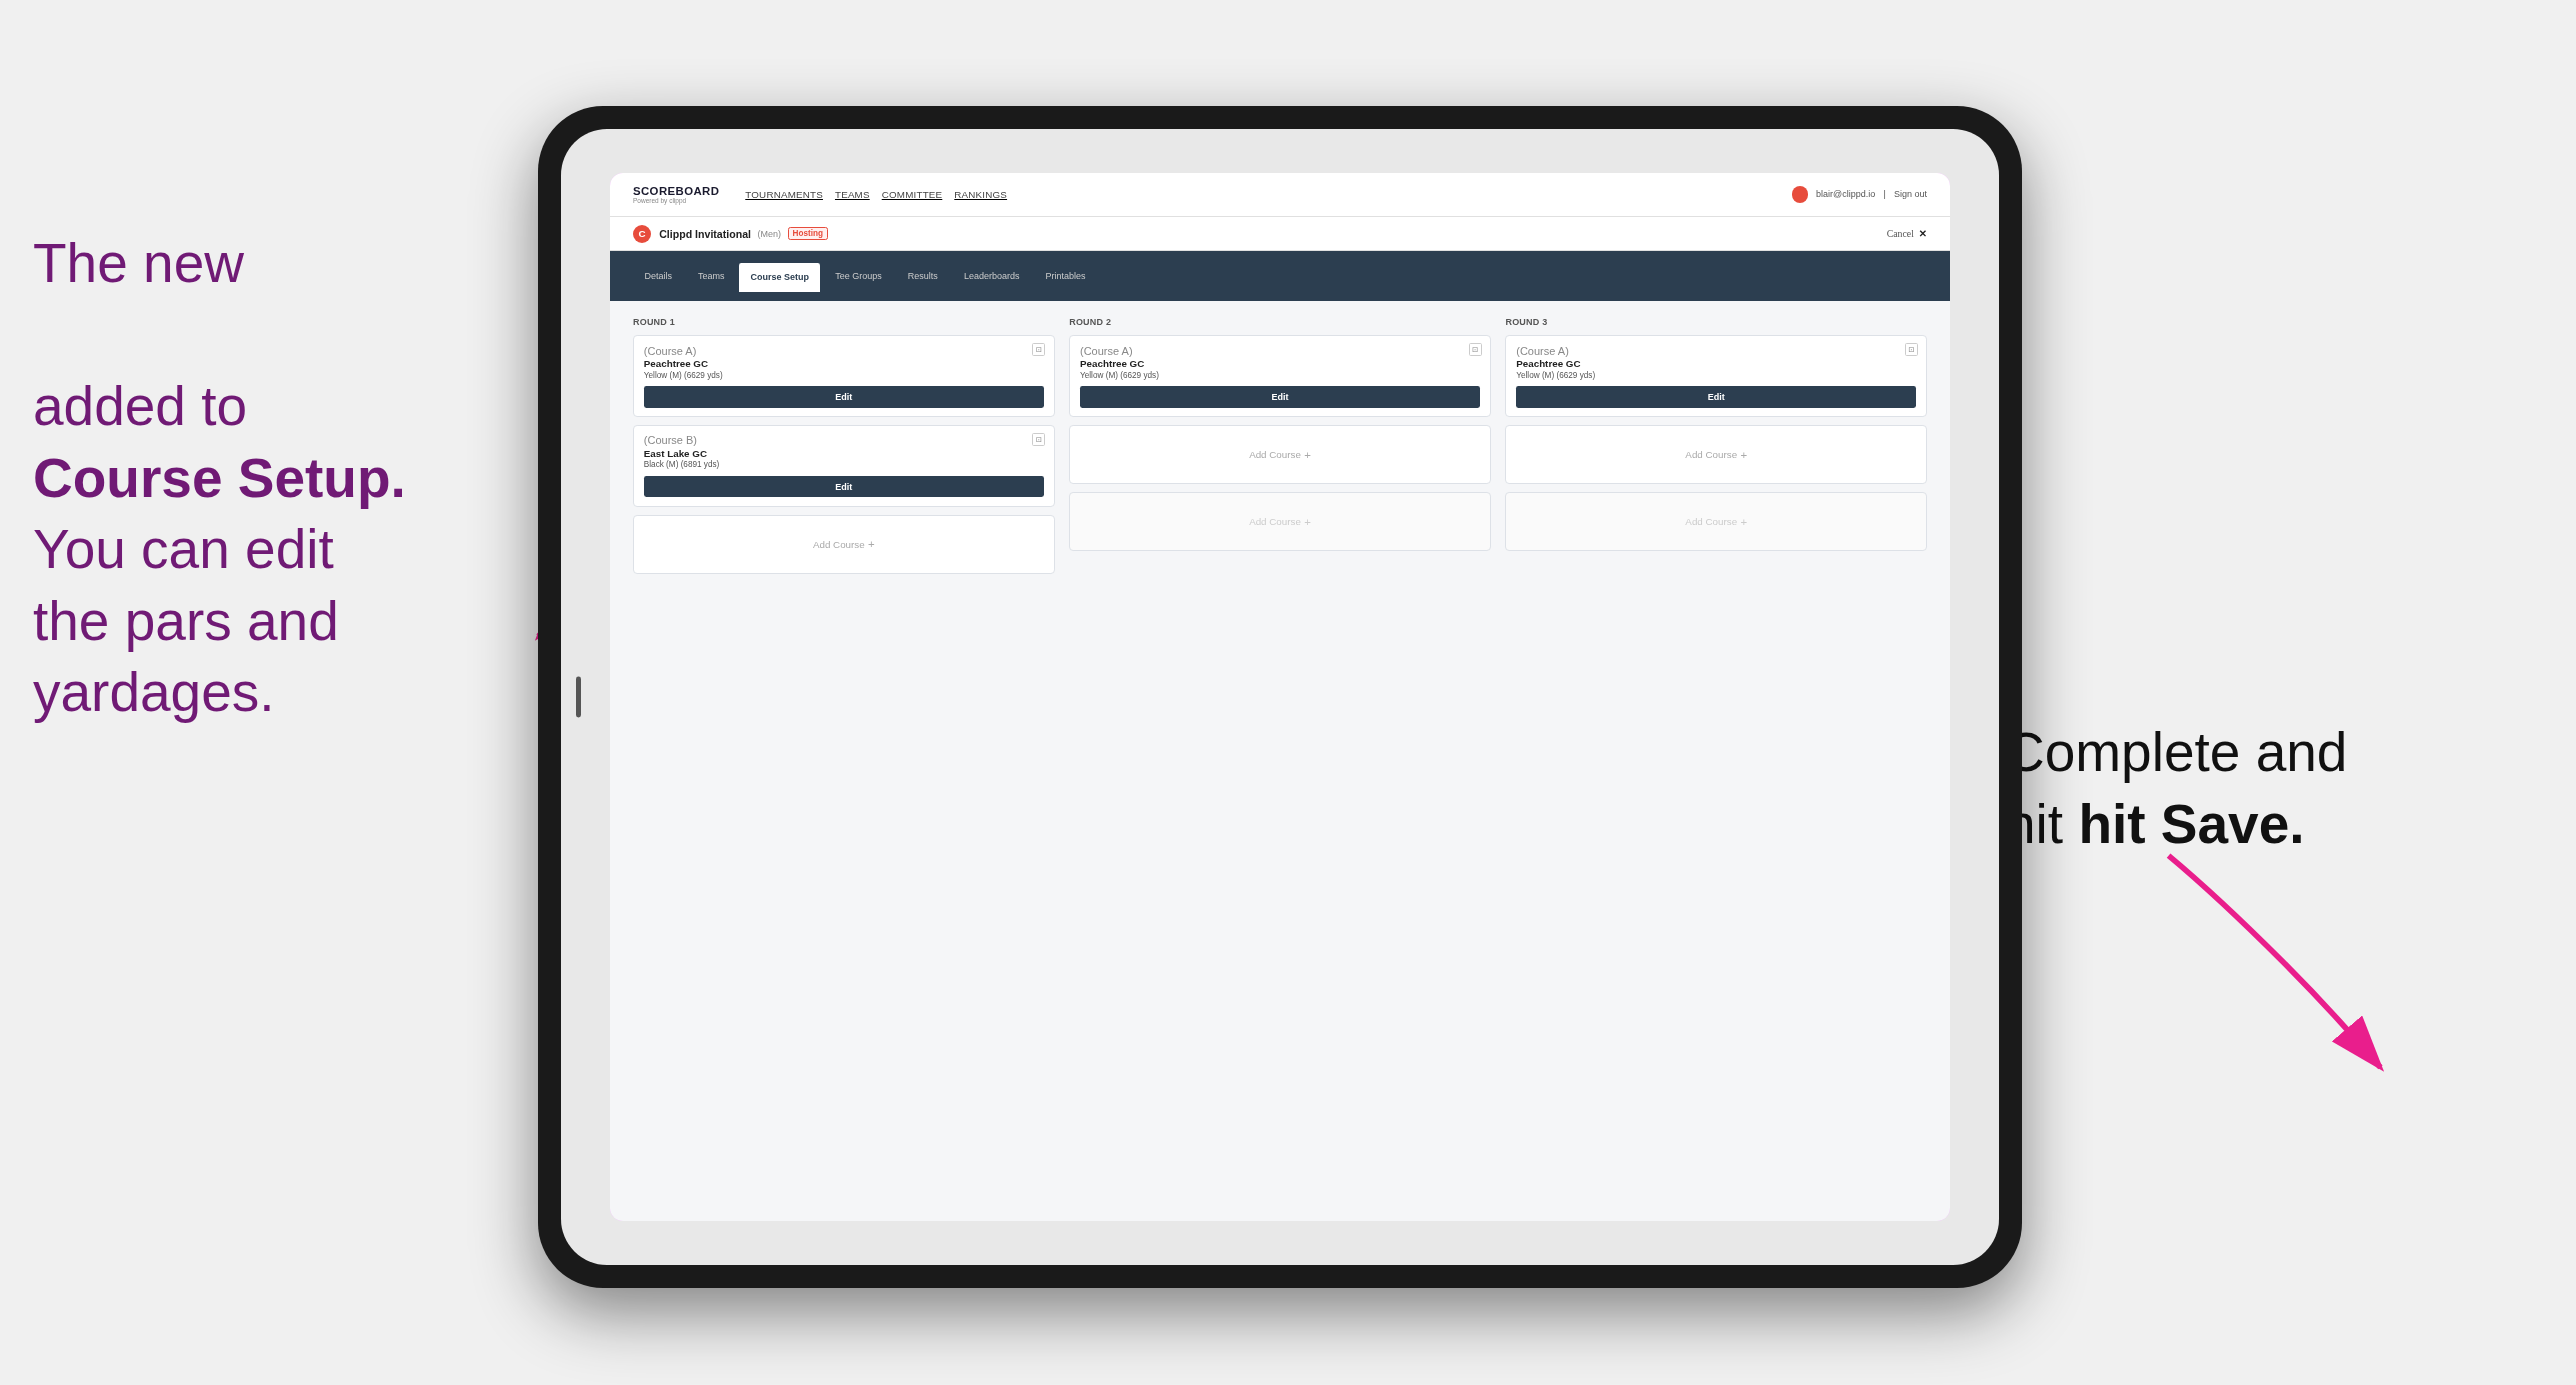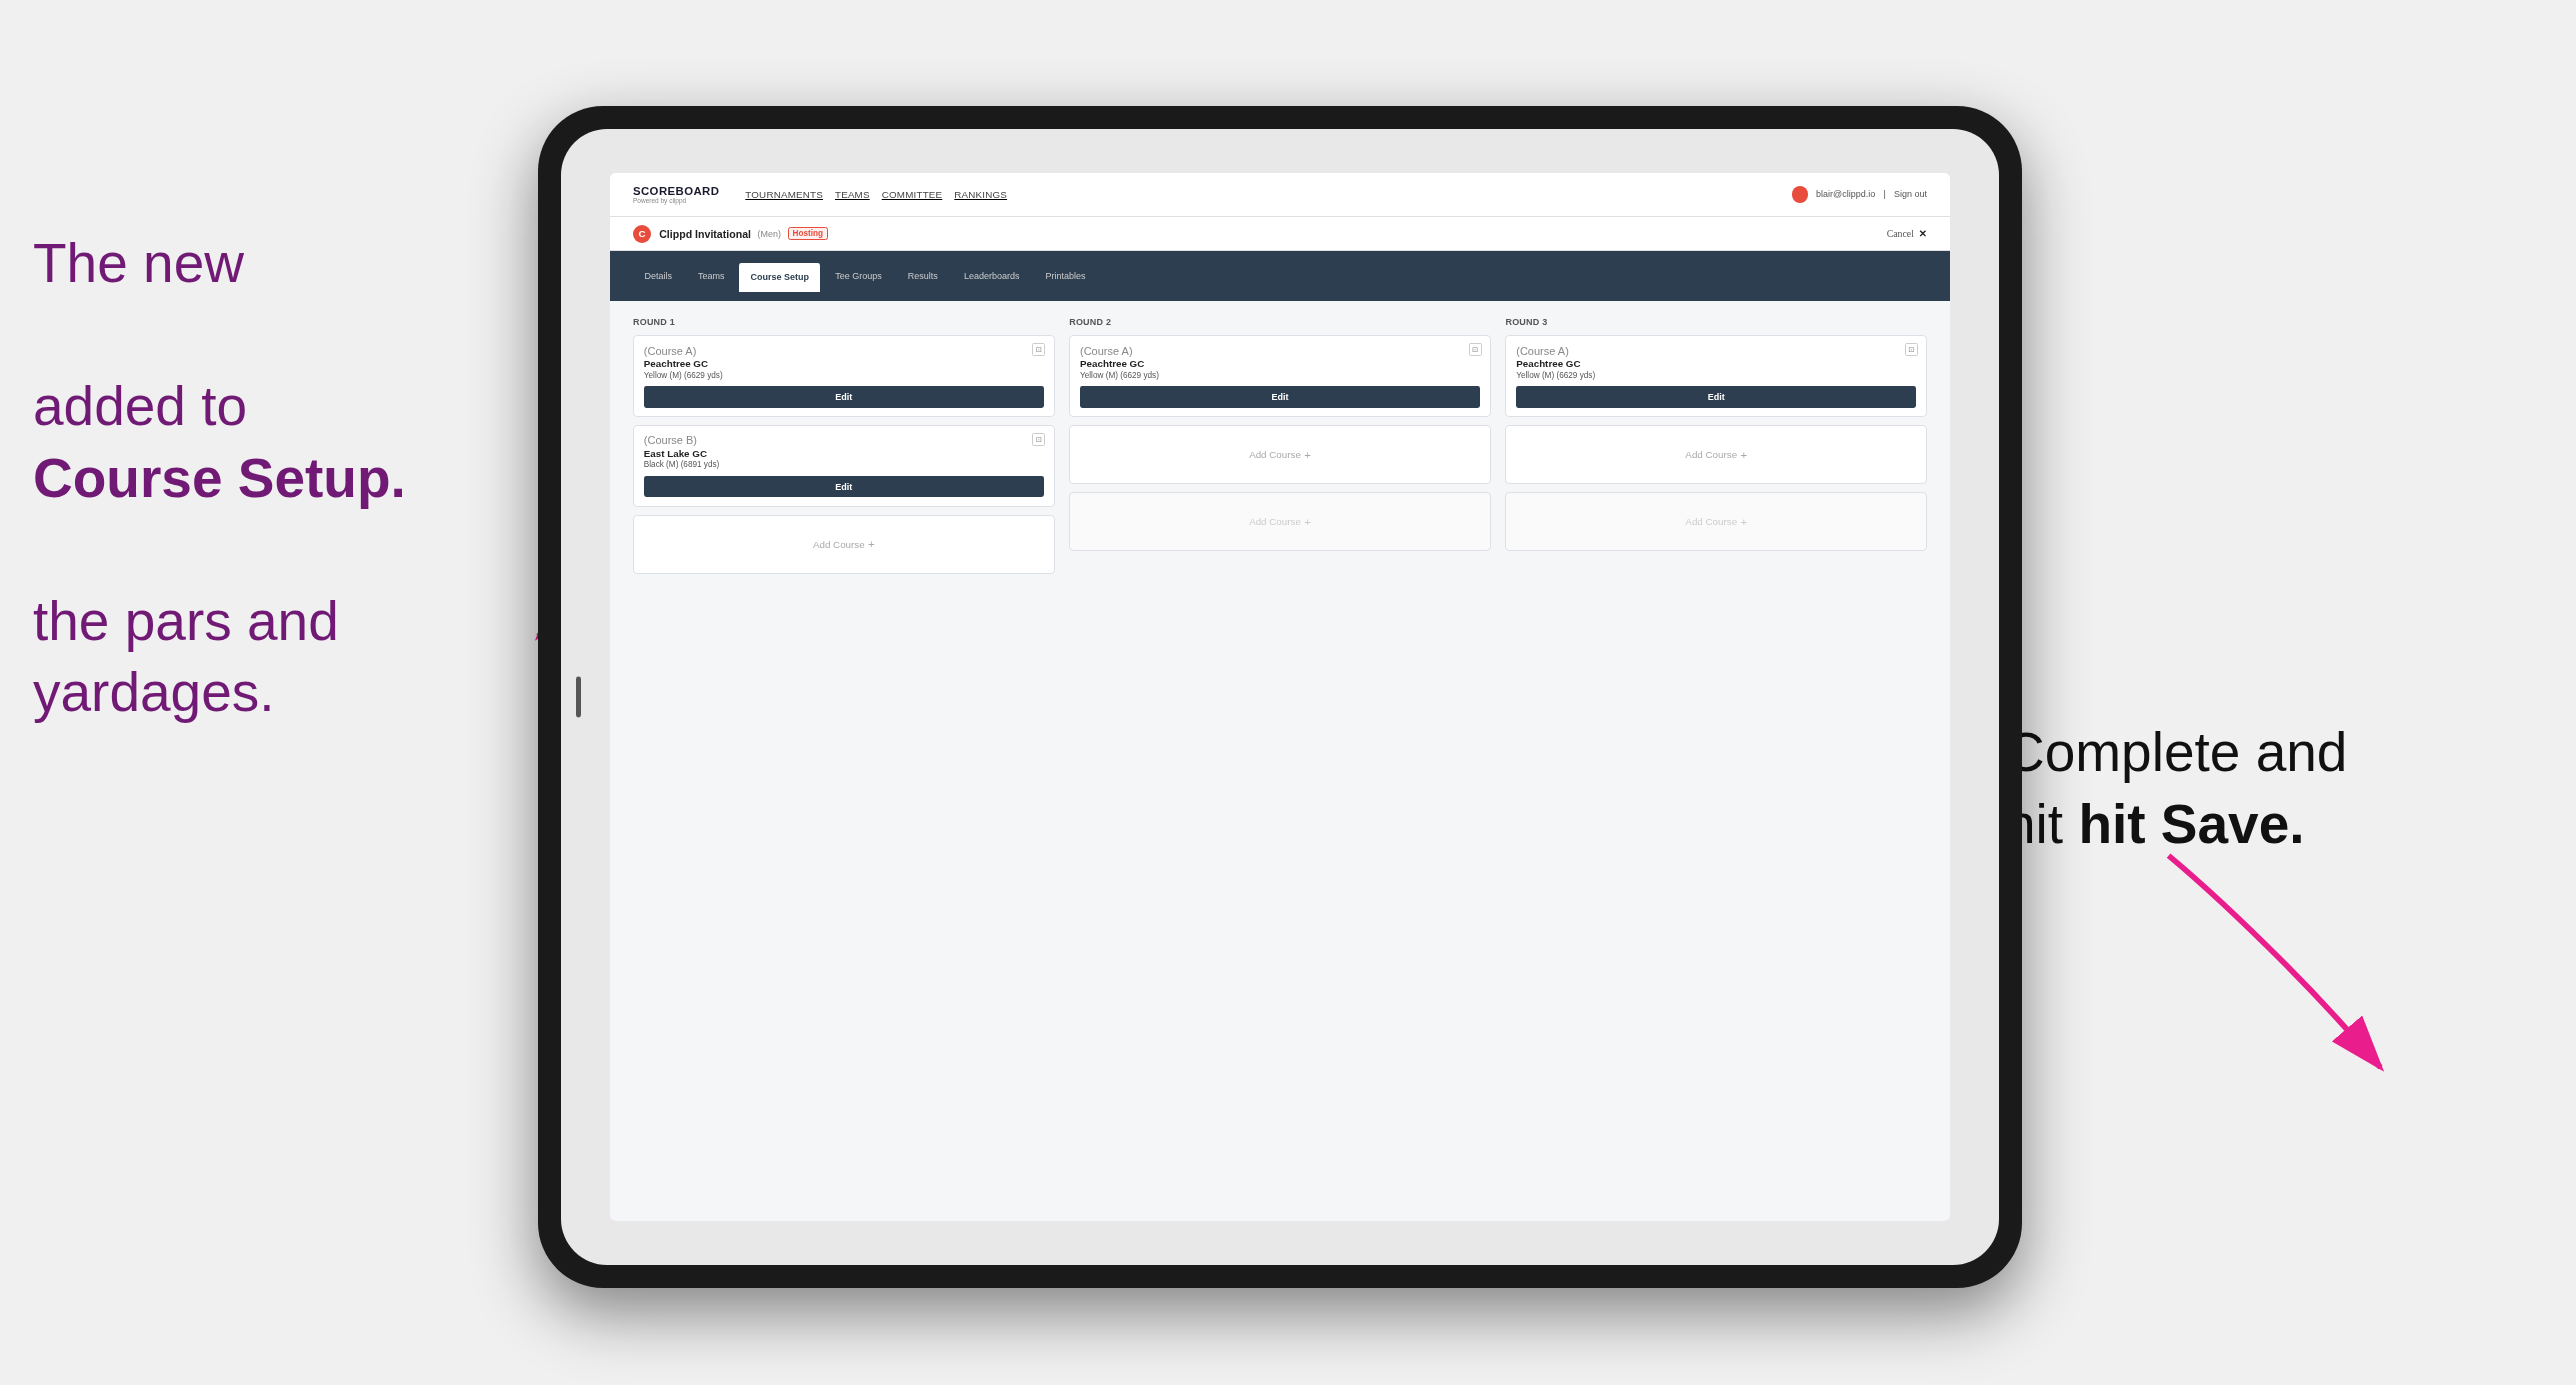--- a/index.html
+++ b/index.html
@@ -61,21 +61,21 @@
     }
 
     
     .screen {
       position: absolute;
       left: 49px;
       top: 44px;
       right: 49px;
       bottom: 44px;
       background: #f0abfc;
-      border-radius: 5px;
+      border-radius: 13px;
       overflow: hidden;
       display: flex;
       flex-direction: column;
     }
 
     
     .top-nav {
       background: #fff;
       border-bottom: 0.8px solid #e0e0e0;
       display: flex;
@@ -326,21 +326,21 @@
     }
   </style>
 </head>
 <body>
 
 <div class="left-annotation">
   <span>The new</span><br>
   <br>
   <span>added to</span><br>
   <strong>Course Setup.</strong><br>
-  <br>
+  <span>You can edit</span><br>
   <span>the pars and</span><br>
   <span>yardages.</span>
 </div>
 
 <div class="right-annotation">
   <span>Complete and</span><br>
   hit <strong>hit Save.</strong>
 </div>
 
 <svg class="arrow-svg" style="left:457px;top:408px;width:261px;height:261px;" viewBox="0 0 320 320">

